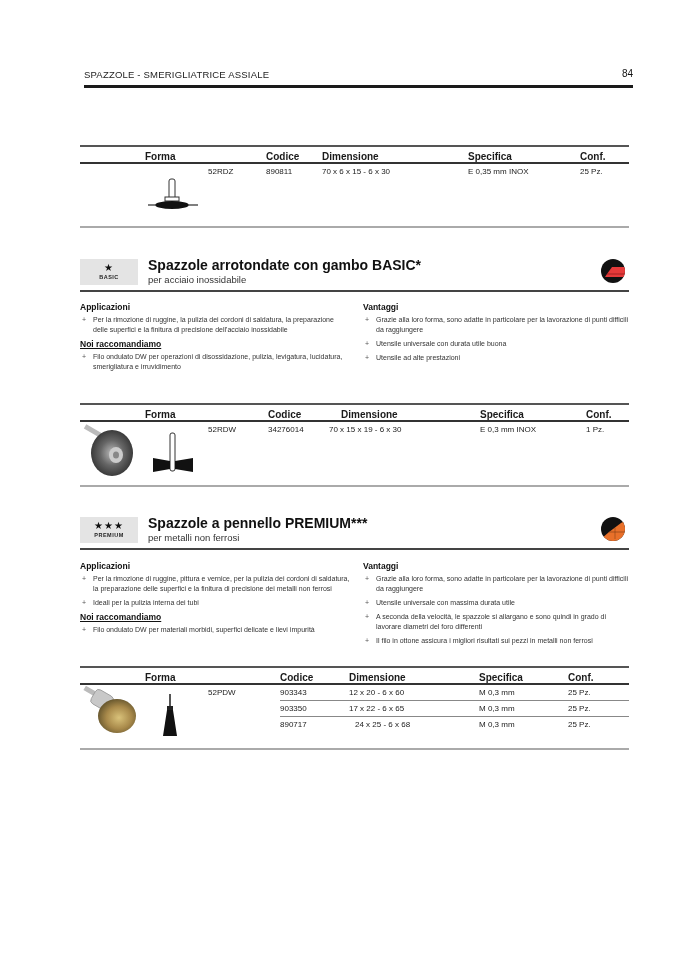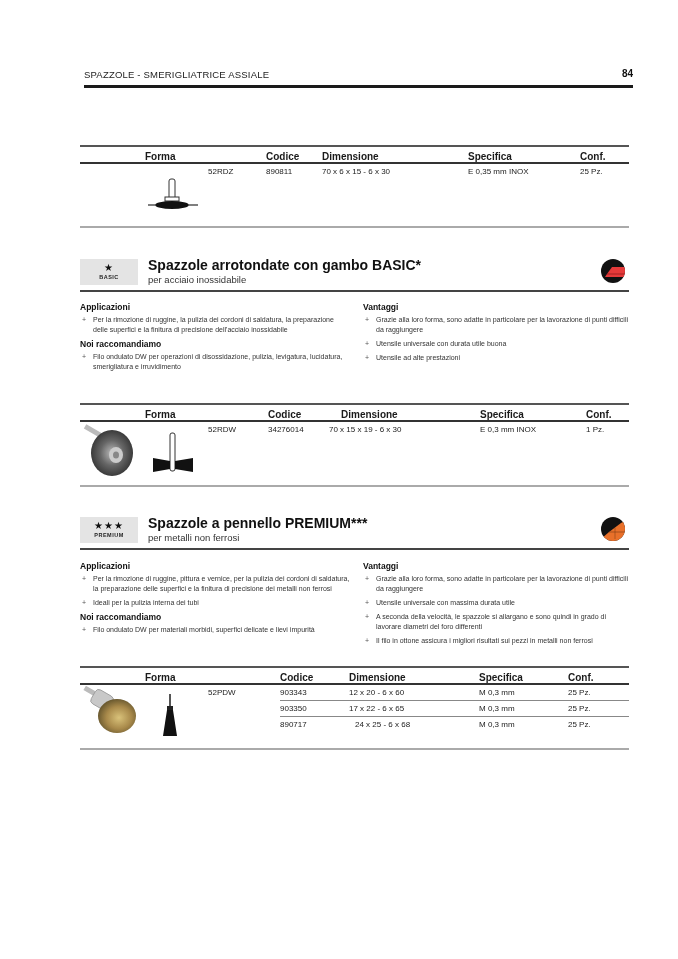--- a/index.html
+++ b/index.html
@@ -1,21 +1,21 @@
 <!DOCTYPE html>
 <html><head>
 <meta charset="utf-8">
 <style>
   * { box-sizing: border-box; margin: 0; padding: 0; }
   html, body { width: 678px; height: 959px; background: #ffffff; overflow: hidden; }
   body { font-family: "Liberation Sans", sans-serif; color: #1a1a1a; position: relative; }
 
   .page-header { position: absolute; left: 84px; top: 60px; width: 549px; height: 22px; margin-top: 7px; }
   .page-header .title { position: absolute; left: 0; top: 2px; font-size: 9.5px; letter-spacing: 0.2px; color: #222; }
-  .page-header .pnum { position: absolute; right: 0; top: 1px; font-size: 10px; font-weight: bold; color: #111; }
+  .page-header .pnum { position: absolute; right: 0; top: 1px; font-size: 10px; font-weight: normal; color: #111; }
   .page-header .rule { position: absolute; left: 0; top: 18px; width: 549px; height: 3px; background: #1a1a1a; }
 
   .tbl { position: absolute; left: 80px; width: 549px; }
   .tbl .toprule { position: absolute; left: 0; top: 0; width: 549px; height: 2px; background: #555; }
   .tbl .hdr { position: absolute; top: 6px; font-size: 10px; font-weight: bold; color: #1a1a1a; }
   .tbl .hdrrule { position: absolute; left: 0; width: 549px; height: 1.5px; background: #333; }
   .tbl .cell { position: absolute; font-size: 8px; color: #222; }
   .tbl .rowrule { position: absolute; height: 1px; background: #888; }
   .tbl .botrule { position: absolute; left: 0; width: 549px; height: 1.5px; background: #aaa; }
 
@@ -26,21 +26,21 @@
   .sec-head .h-title { position: absolute; left: 68px; top: 0; font-size: 14px; font-weight: bold; color: #111; }
   .sec-head .h-sub { position: absolute; left: 68px; top: 17px; font-size: 9.5px; color: #333; }
   .sec-head .h-rule { position: absolute; left: 0; top: 33px; width: 549px; height: 1.5px; background: #444; }
   .sec-head .mat-icon { position: absolute; right: 4px; top: 2px; width: 24px; height: 24px; border-radius: 50%; background: #111; overflow: hidden; }
 
   .col { position: absolute; width: 270px; }
   .col .lbl { font-size: 8.5px; font-weight: bold; color: #111; margin-bottom: 3px; }
   .col ul { list-style: none; }
   .col li { position: relative; padding-left: 13px; font-size: 7px; line-height: 10px; color: #333; margin-bottom: 4px; }
   .col li::before { content: "+"; position: absolute; left: 2px; top: 0; color: #555; }
-  .col .lbl2 { margin-top: 2px; }
+  .col .lbl2 { margin-top: 2px; text-decoration: underline; }
 </style>
 </head>
 <body>
 
 <div class="page-header">
   <span class="title">SPAZZOLE - SMERIGLIATRICE ASSIALE</span>
   <span class="pnum">84</span>
   <div class="rule"></div>
 </div>
 

